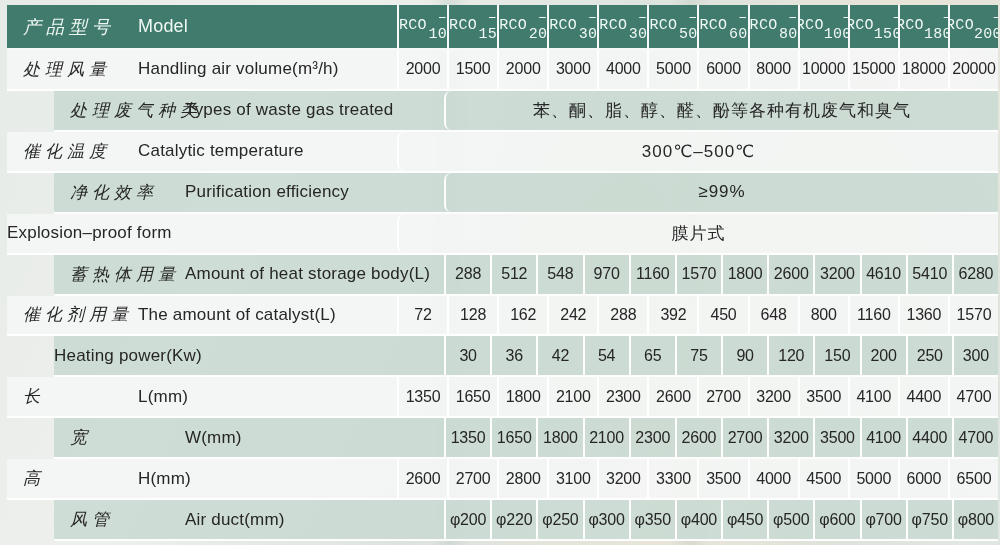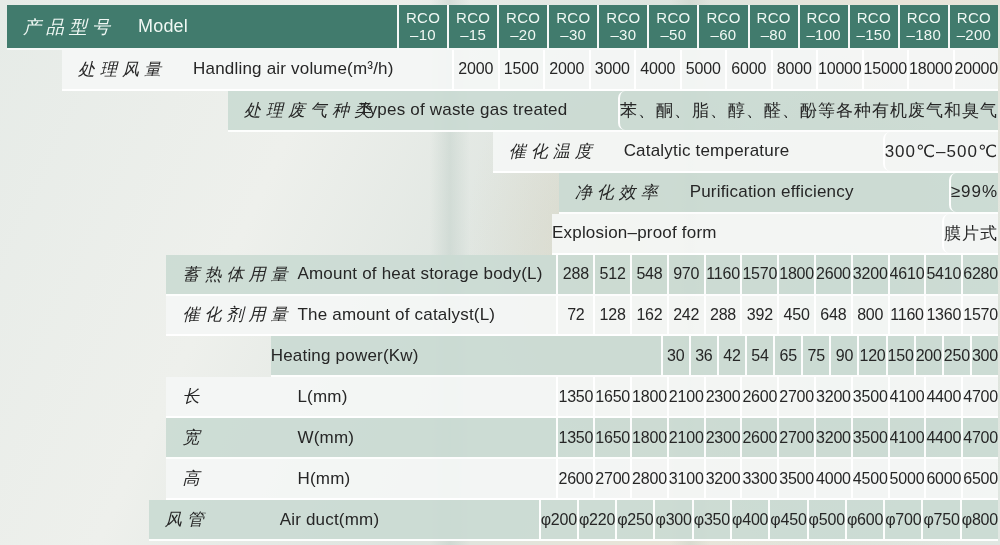--- a/index.html
+++ b/index.html
@@ -35,21 +35,21 @@
     display:grid;
     grid-template-columns:131px 259px repeat(12,1fr);
     border-bottom:2px solid var(--grid);
     min-height:0;
   }
   .header-row{
     flex:0 0 43px;
     background:var(--header-bg);
     color:var(--header-text);
   }
-  #table-body{flex:1;display:flex;flex-direction:column;align-items:flex-end;}
+  #table-body{flex:1;display:flex;flex-direction:column;}
   .body-row{flex:1;}
   .body-row.light{background:var(--row-light);}
   .body-row.green{background:var(--row-green);margin-left:47px;}
   .label-cell{
     grid-column:1 / 3;
     display:flex;align-items:center;
     min-width:0;
   }
   .zh{
     box-sizing:border-box;width:131px;flex:0 0 131px;
@@ -58,22 +58,22 @@
   }
   .en{font-size:17px;white-space:nowrap;letter-spacing:0.2px;}
   .label-cell .zh,.label-cell .en{color:var(--cell-text);}
   .header-row .zh,.header-row .en{color:var(--header-text);font-size:18px;}
   .cell{
     display:flex;align-items:center;justify-content:center;
     border-left:2px solid var(--grid);
     min-width:0;overflow:hidden;
   }
   .model-cell{
-    flex-direction:column;line-height:1.1;
-    font-size:15px;letter-spacing:0.3px;text-align:right;
+    flex-direction:row;line-height:1.1;
+    font-size:15px;letter-spacing:0.3px;text-align:right;font-family:Liberation Mono, monospace;
   }
   .value-cell{font-size:16px;color:var(--cell-text);letter-spacing:-0.2px;}
   .merged-cell{
     grid-column:3 / 15;
     font-size:17px;color:var(--cell-text);letter-spacing:1px;border-radius:7px;
   }
 </style>
 </head>
 <body>
 

